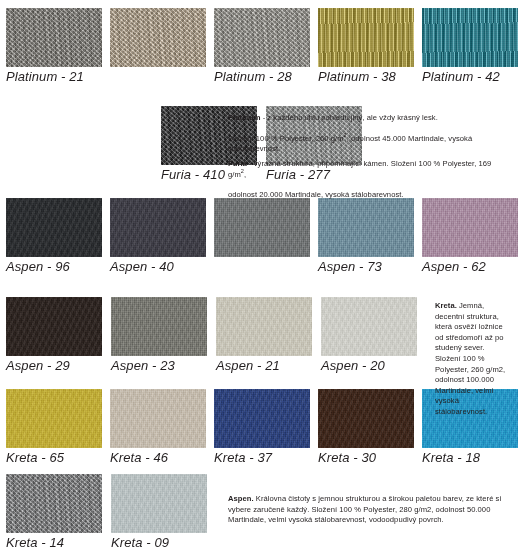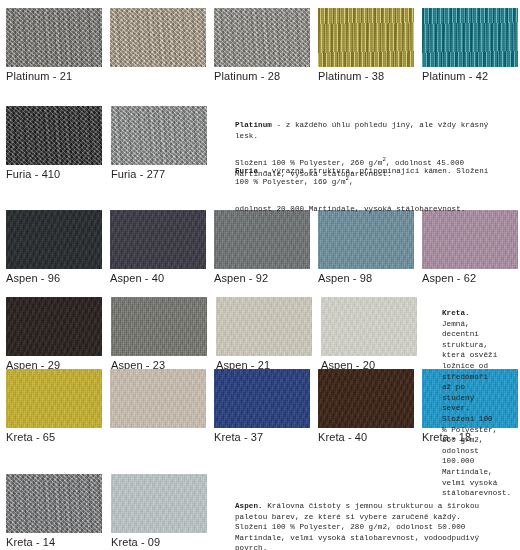--- a/index.html
+++ b/index.html
@@ -71,39 +71,40 @@
     opacity: .95;
   }
   .swatch.streak::after {
     background-image:
       repeating-linear-gradient(88deg, rgba(255,255,255,0.26) 0 1px, rgba(0,0,0,0.22) 1px 4px),
       repeating-linear-gradient(92deg, rgba(0,0,0,0.18) 0 2px, rgba(255,255,255,0.14) 3px 7px);
     opacity: .95;
   }
 
   .swatch-label {
-    font-size: 11px;
+    font-size: 13px;
     line-height: 11px;
     padding-top: 4px;
     color: #231f20;
     letter-spacing: .1px;
     white-space: nowrap;
+    font-style: italic;
   }
 
   
   .desc {
     position: absolute;
     font-size: 7.6px;
     line-height: 10.6px;
     color: #231f20;
     letter-spacing: .05px;
   }
   .desc b { font-weight: bold; }
   .desc sup { font-size: 5.6px; vertical-align: super; line-height: 0; }
-  .desc p { margin: 17px; font-family: Liberation Mono, monospace; }
+  .desc p { margin: 10px; }
 </style>
 </head>
 <body>
 
 <div class="sheet">
 
   <div id="rows-container">
       <div class="row" style="top: 8px;">
         <div class="cell">
           <div class="swatch mottle" style="background-color: rgb(141, 138, 131);"></div>
@@ -118,46 +119,45 @@
         </div>
         <div class="cell">
           <div class="swatch streak" style="background-color: rgb(194, 174, 62);"></div>
           <div class="swatch-label">Platinum - 38</div>
         </div>
         <div class="cell">
           <div class="swatch streak" style="background-color: rgb(31, 139, 158);"></div>
           <div class="swatch-label">Platinum - 42</div>
         </div>
       </div>
-      <div class="row" style="top: 106px;">
+      <div class="row" style="top: 106px; justify-content: center;">
         <div class="cell">
           <div class="swatch mottle" style="background-color: rgb(43, 43, 45);"></div>
           <div class="swatch-label">Furia - 410</div>
         </div>
         <div class="cell">
           <div class="swatch mottle" style="background-color: rgb(166, 168, 167);"></div>
           <div class="swatch-label">Furia - 277</div>
         </div>
       </div>
-      <div class="row" style="top: 210px;">
+      <div class="row" style="top: 198px;">
         <div class="cell">
           <div class="swatch" style="background-color: rgb(40, 42, 45);"></div>
           <div class="swatch-label">Aspen - 96</div>
         </div>
         <div class="cell">
           <div class="swatch" style="background-color: rgb(60, 59, 68);"></div>
           <div class="swatch-label">Aspen - 40</div>
         </div>
         <div class="cell">
           <div class="swatch" style="background-color: rgb(111, 114, 115);"></div>
-          <div class="swatch-label">Aspen - 92</div>
         </div>
         <div class="cell">
           <div class="swatch" style="background-color: rgb(110, 141, 156);"></div>
-          <div class="swatch-label">Aspen - 98</div>
+          <div class="swatch-label">Aspen - 73</div>
         </div>
         <div class="cell">
           <div class="swatch" style="background-color: rgb(169, 139, 161);"></div>
           <div class="swatch-label">Aspen - 62</div>
         </div>
       </div>
       <div class="row" style="top: 297px;">
         <div class="cell">
           <div class="swatch" style="background-color: rgb(42, 33, 29);"></div>
           <div class="swatch-label">Aspen - 29</div>
@@ -168,35 +168,36 @@
         </div>
         <div class="cell">
           <div class="swatch" style="background-color: rgb(203, 200, 186);"></div>
           <div class="swatch-label">Aspen - 21</div>
         </div>
         <div class="cell">
           <div class="swatch" style="background-color: rgb(210, 210, 203);"></div>
           <div class="swatch-label">Aspen - 20</div>
         </div>
       </div>
-      <div class="row" style="top: 369px;">
+      <div class="row" style="top: 389px;">
         <div class="cell">
           <div class="swatch" style="background-color: rgb(194, 173, 51);"></div>
           <div class="swatch-label">Kreta - 65</div>
         </div>
         <div class="cell">
           <div class="swatch" style="background-color: rgb(199, 189, 174);"></div>
+          <div class="swatch-label">Kreta - 46</div>
         </div>
         <div class="cell">
           <div class="swatch" style="background-color: rgb(42, 63, 122);"></div>
           <div class="swatch-label">Kreta - 37</div>
         </div>
         <div class="cell">
           <div class="swatch" style="background-color: rgb(59, 35, 24);"></div>
-          <div class="swatch-label">Kreta - 40</div>
+          <div class="swatch-label">Kreta - 30</div>
         </div>
         <div class="cell">
           <div class="swatch" style="background-color: rgb(33, 150, 200);"></div>
           <div class="swatch-label">Kreta - 18</div>
         </div>
       </div>
       <div class="row" style="top: 474px;">
         <div class="cell">
           <div class="swatch mottle" style="background-color: rgb(139, 140, 142);"></div>
           <div class="swatch-label">Kreta - 14</div>

